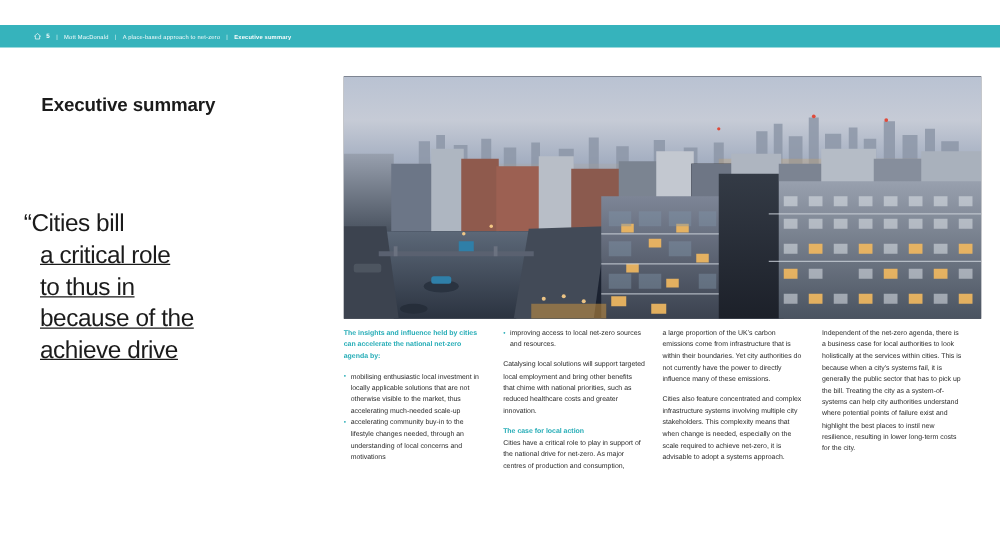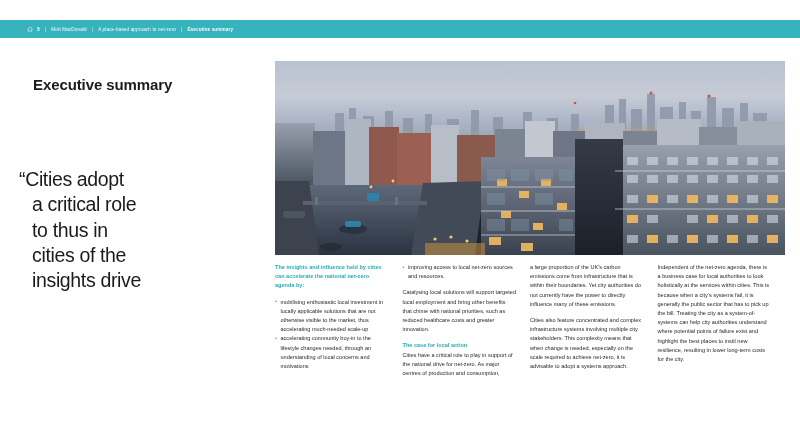--- a/index.html
+++ b/index.html
@@ -35,21 +35,21 @@
     position:absolute; left:33px; top:56px;
     font-size:15px; font-weight:700; color:#1b1b1b;
     letter-spacing:-0.1px;
   }
   .pullquote {
     position:absolute; left:19px; top:147px; width:232px;
     font-size:19.5px; line-height:1.30; font-weight:400;
     color:#1b1b1b; letter-spacing:-0.35px;
   }
   .pullquote .l { display:block; }
-  .pullquote .l.ind { padding-left:13px; }
+  .pullquote .l.ind { padding-left:13px;text-decoration:underline; }
 
   
   .hero {
     position:absolute; left:275px; top:41px; width:510px; height:194px;
     overflow:hidden; background:#1b2230;
   }
   .hero svg { display:block; width:510px; height:194px; }
 
   
   .cols {
@@ -88,25 +88,25 @@
     <span class="crumb">Mott MacDonald</span>
     <span class="sep">|</span>
     <span class="crumb">A place-based approach to net-zero</span>
     <span class="sep">|</span>
     <span class="crumb current">Executive summary</span>
   </div>
 
   <div class="title">Executive summary</div>
 
   <div class="pullquote">
-    <span class="l">“Cities adopt</span>
+    <span class="l">“Cities bill</span>
     <span class="l ind">a critical role</span>
     <span class="l ind">to thus in</span>
-    <span class="l ind">cities of the</span>
-    <span class="l ind">insights drive</span>
+    <span class="l ind">because of the</span>
+    <span class="l ind">achieve drive</span>
   </div>
 
   <div class="hero">
     <svg viewBox="0 0 510 194" preserveAspectRatio="none" aria-hidden="true">
       <defs>
         <linearGradient id="sky" x1="0" y1="0" x2="0" y2="1">
           <stop offset="0%" stop-color="#b9c2d2"></stop>
           <stop offset="45%" stop-color="#c6cbd6"></stop>
           <stop offset="100%" stop-color="#9aa6bb"></stop>
         </linearGradient>

